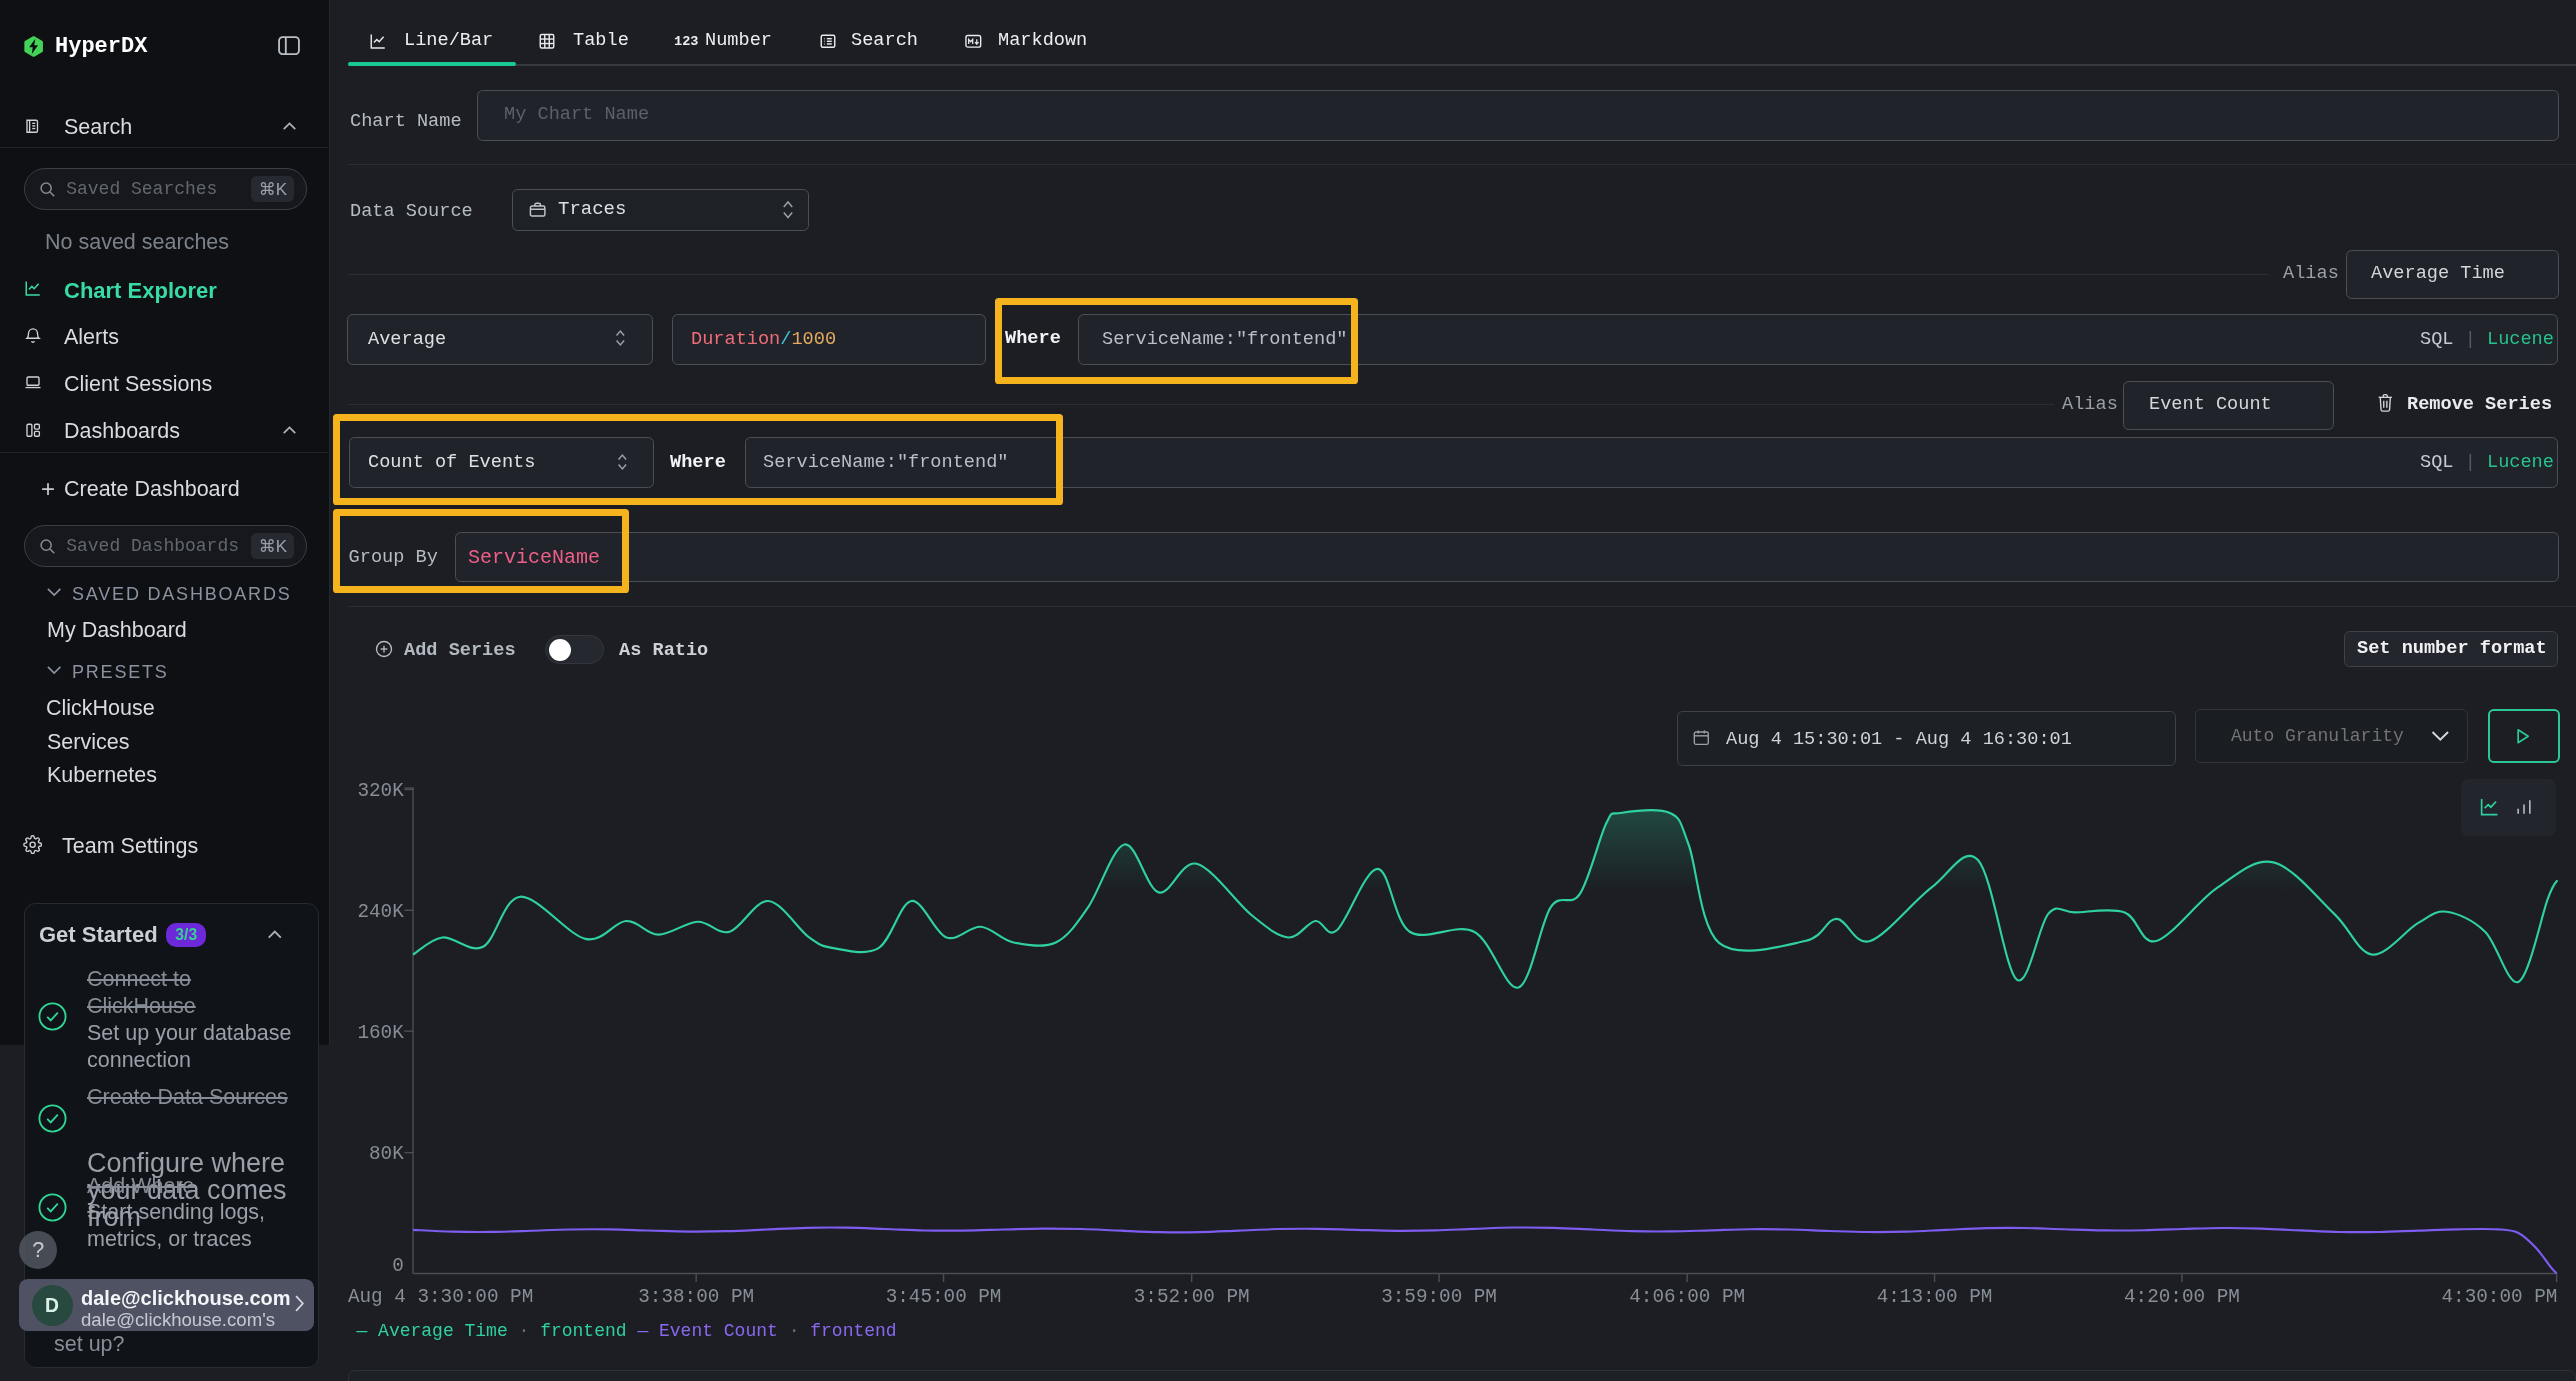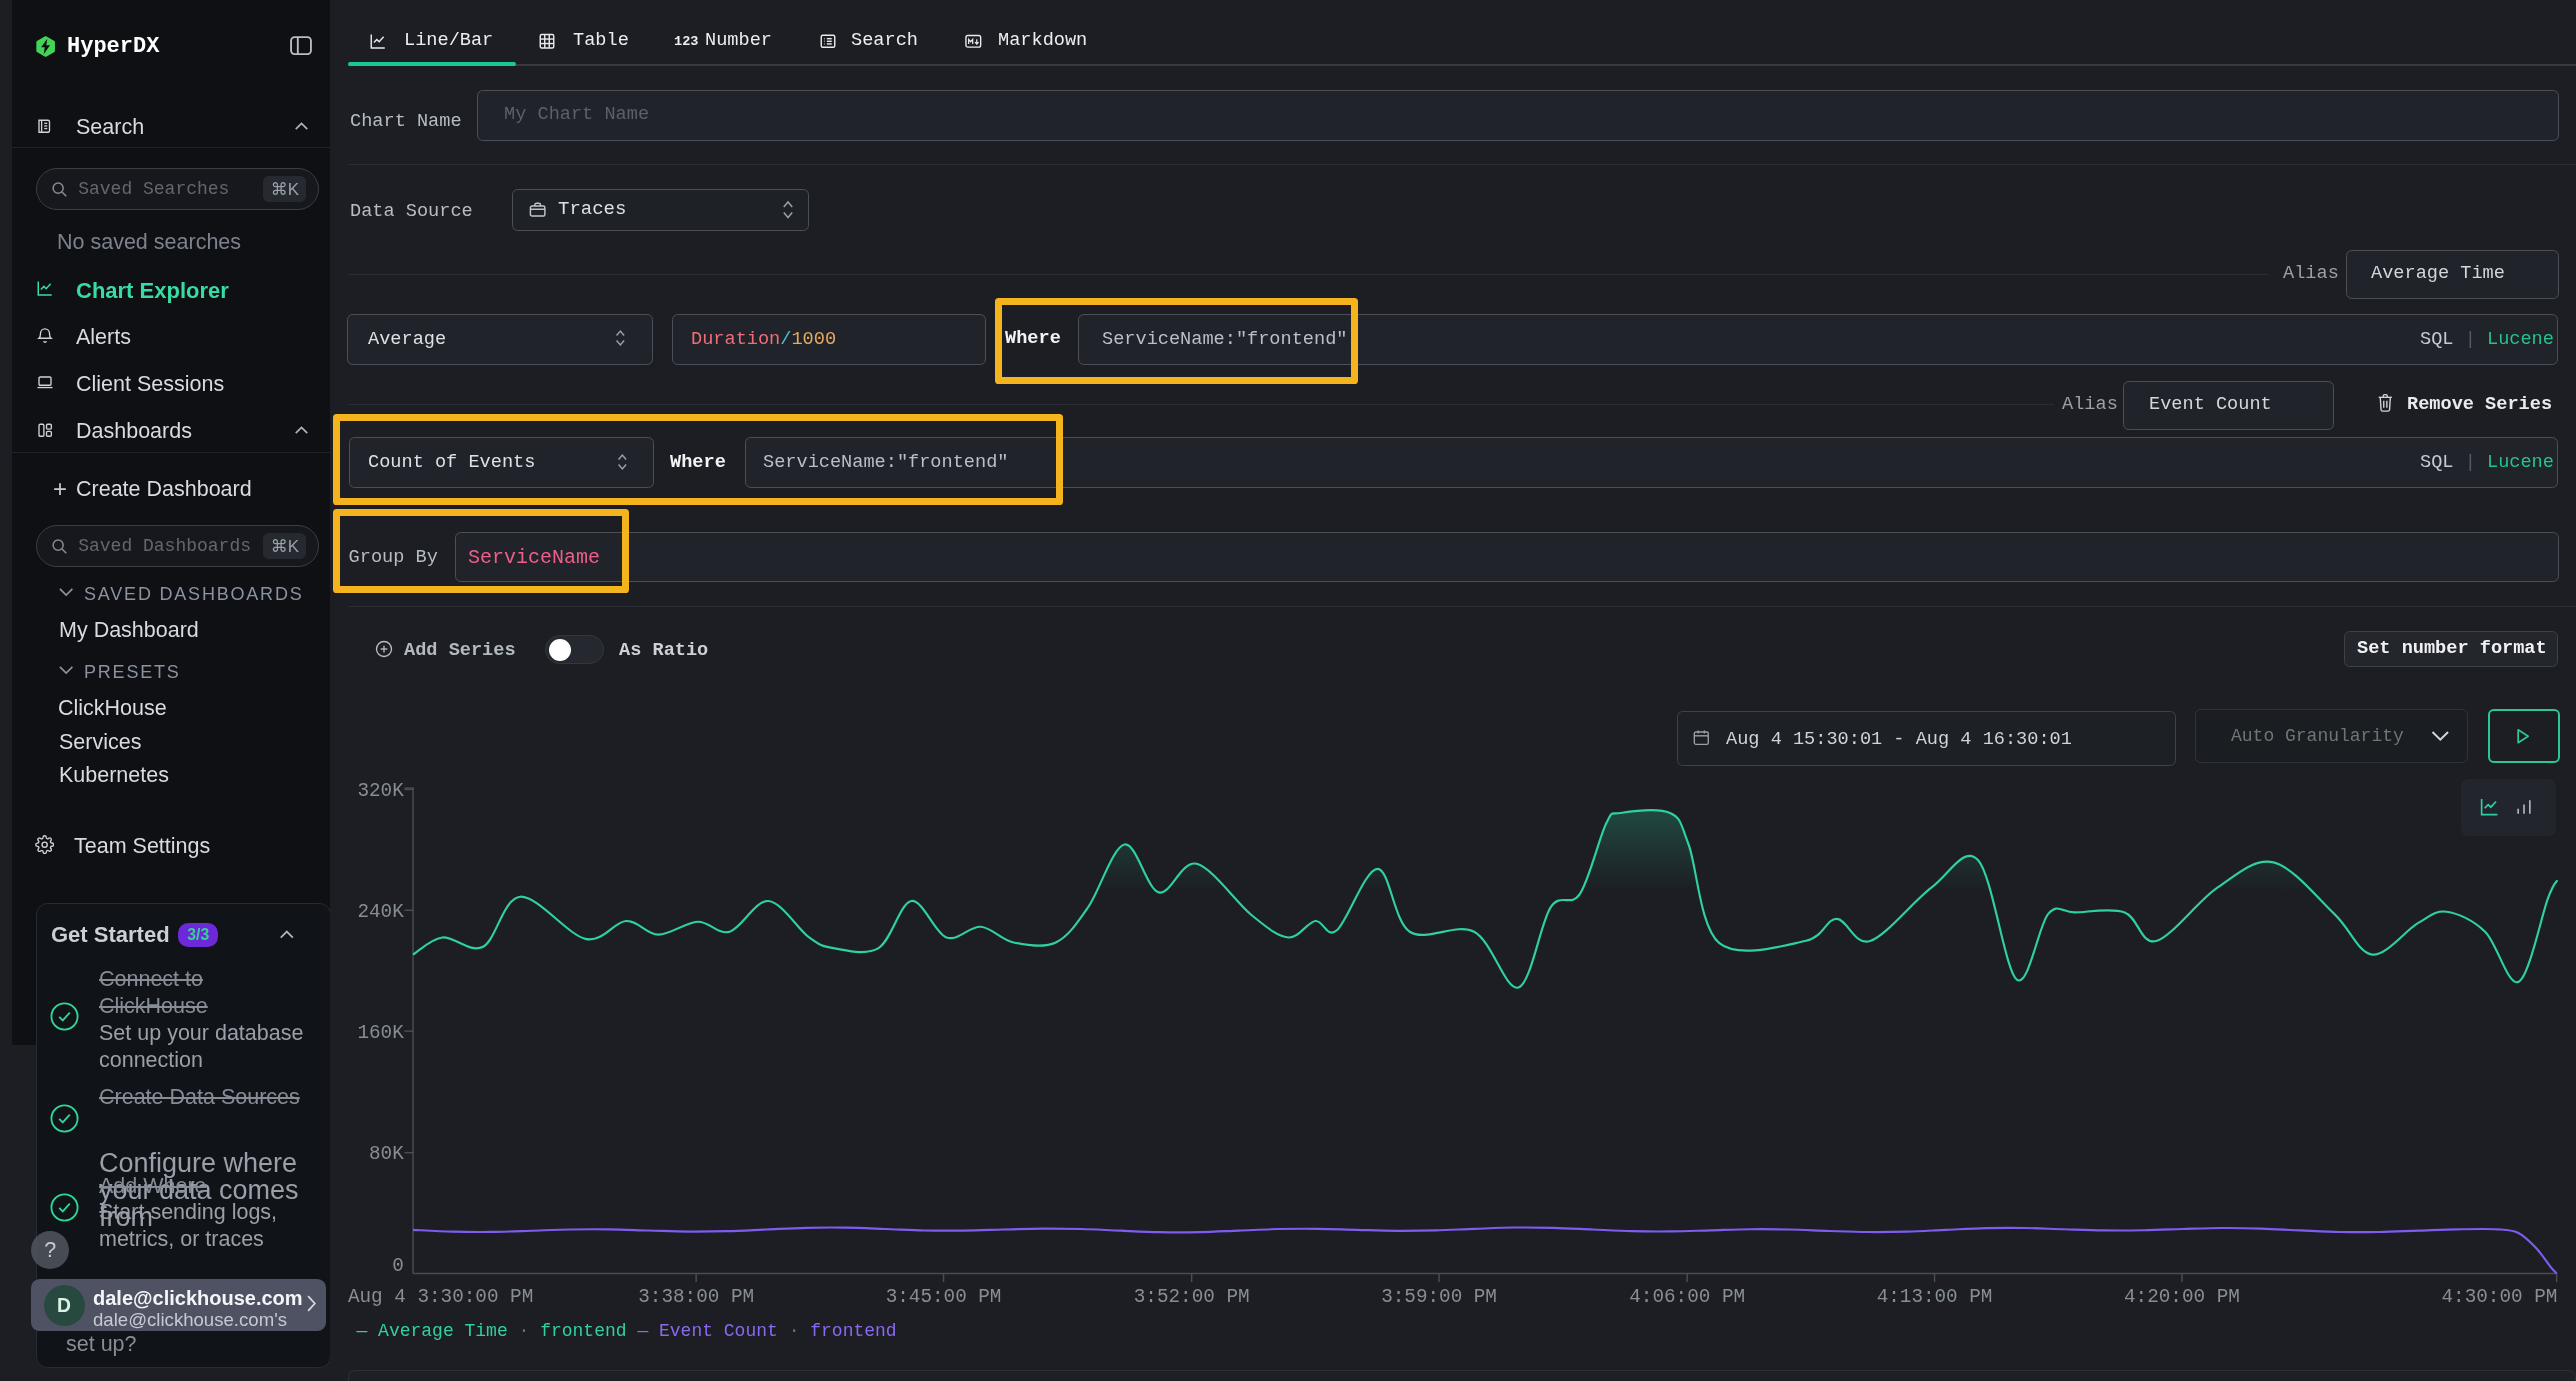--- a/index.html
+++ b/index.html
@@ -3,21 +3,21 @@
 <meta charset="utf-8">
 <style>
   * { margin:0; padding:0; box-sizing:border-box; }
   html,body { width:2576px; height:1381px; overflow:hidden; }
   body { background:#1c1e23; font-family:"Liberation Sans", sans-serif; position:relative; }
   .abs { position:absolute; }
   .mono { font-family:"Liberation Mono", monospace; }
   svg { display:block; }
 
   
-  #sidebar { position:absolute; left:12px; top:0; width:330px; height:1045px; background:#0e1014; border-right:1.4px solid #24272d; }
+  #sidebar { position:absolute; left:0; top:0; width:330px; height:1045px; background:#0e1014; border-right:1.4px solid #24272d; }
   .navtxt { color:#d8dbe0; font-size:21.5px; }
   .pill { position:absolute; left:23.6px; width:283px; height:42px; border:1.4px solid #3a3e46; border-radius:21px; background:#16181d; display:flex; align-items:center; padding:0 11.4px 0 13px; }
   .pill .ph { color:#62676f; font-size:18px; white-space:nowrap; font-family:"Liberation Mono", monospace; margin-left:10px; flex:1; }
   .kbd { background:#262a30; color:#9aa0a8; border-radius:5.7px; font-size:17px; white-space:nowrap; padding:2.9px 7.2px; font-family:"Liberation Sans",sans-serif; }
   .shead { color:#8b93a0; font-size:18px; letter-spacing:1.8px; font-weight:400; }
 
   
   #main { position:absolute; left:330px; top:0; width:2246px; height:1381px; background:#1c1e23; }
   .input { background:#202329; border:1.4px solid #4b5058; border-radius:5.7px; position:absolute; }
   .anno { position:absolute; border:7.2px solid #f5b31d; border-radius:3.6px; z-index:50; }

